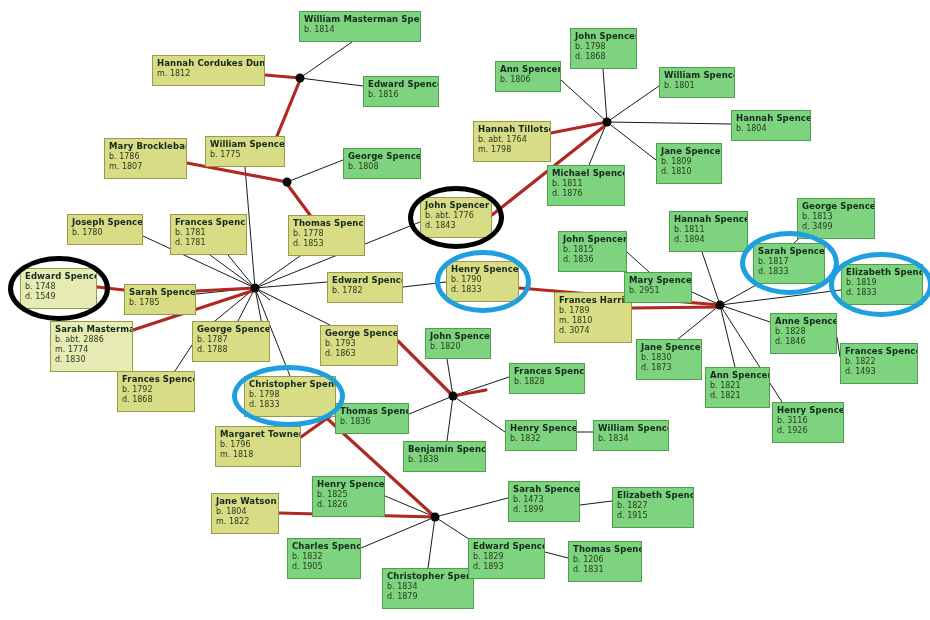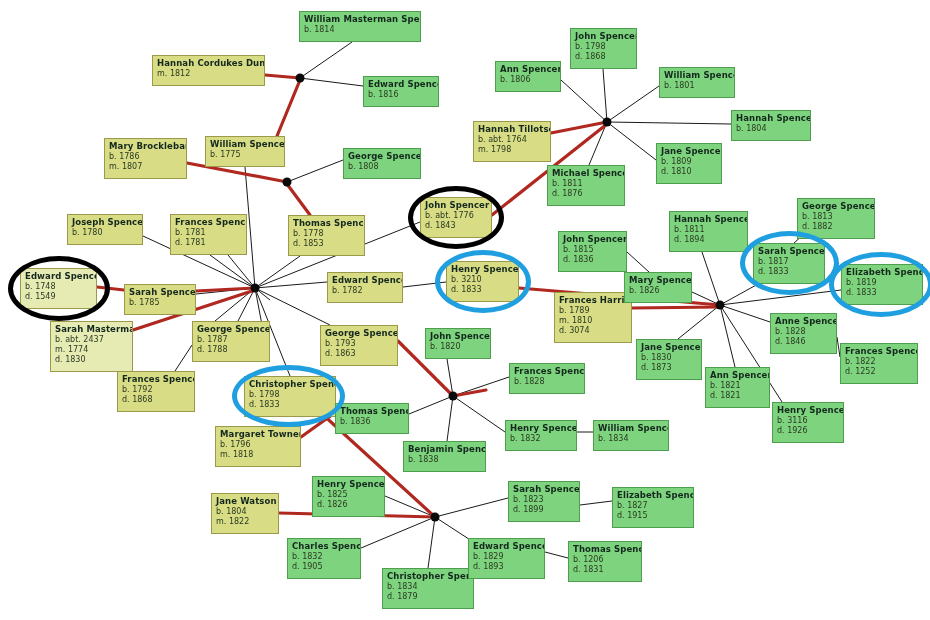--- a/index.html
+++ b/index.html
@@ -197,21 +197,21 @@
       <div class="node olive" style="left: 124px; top: 284px; width: 72px; height: 31px;">
         <span class="nm">Sarah Spencer</span>
         <span class="dt">b. 1785</span>
       </div>
       <div class="node olive" style="left: 327px; top: 272px; width: 76px; height: 31px;">
         <span class="nm">Edward Spencer</span>
         <span class="dt">b. 1782</span>
       </div>
       <div class="node pale" style="left: 50px; top: 321px; width: 83px; height: 51px;">
         <span class="nm">Sarah Masterman</span>
-        <span class="dt">b. abt. 2437</span>
+        <span class="dt">b. abt. 2886</span>
         <span class="dt">m. 1774</span>
         <span class="dt">d. 1830</span>
       </div>
       <div class="node olive" style="left: 192px; top: 321px; width: 78px; height: 41px;">
         <span class="nm">George Spencer</span>
         <span class="dt">b. 1787</span>
         <span class="dt">d. 1788</span>
       </div>
       <div class="node olive" style="left: 117px; top: 371px; width: 78px; height: 41px;">
         <span class="nm">Frances Spencer</span>
@@ -262,21 +262,21 @@
         <span class="dt">b. 1829</span>
         <span class="dt">d. 1893</span>
       </div>
       <div class="node green" style="left: 568px; top: 541px; width: 74px; height: 41px;">
         <span class="nm">Thomas Spencer</span>
         <span class="dt">b. 1206</span>
         <span class="dt">d. 1831</span>
       </div>
       <div class="node green" style="left: 508px; top: 481px; width: 72px; height: 41px;">
         <span class="nm">Sarah Spencer</span>
-        <span class="dt">b. 1823</span>
+        <span class="dt">b. 1473</span>
         <span class="dt">d. 1899</span>
       </div>
       <div class="node green" style="left: 612px; top: 487px; width: 82px; height: 41px;">
         <span class="nm">Elizabeth Spencer</span>
         <span class="dt">b. 1827</span>
         <span class="dt">d. 1915</span>
       </div>
       <div class="node green" style="left: 425px; top: 328px; width: 66px; height: 31px;">
         <span class="nm">John Spencer</span>
         <span class="dt">b. 1820</span>
@@ -292,47 +292,47 @@
       <div class="node green" style="left: 593px; top: 420px; width: 76px; height: 31px;">
         <span class="nm">William Spencer</span>
         <span class="dt">b. 1834</span>
       </div>
       <div class="node green" style="left: 403px; top: 441px; width: 83px; height: 31px;">
         <span class="nm">Benjamin Spencer</span>
         <span class="dt">b. 1838</span>
       </div>
       <div class="node olive" style="left: 446px; top: 261px; width: 73px; height: 41px;">
         <span class="nm">Henry Spencer</span>
-        <span class="dt">b. 3210</span>
+        <span class="dt">b. 1790</span>
         <span class="dt">d. 1833</span>
       </div>
       <div class="node olive" style="left: 554px; top: 292px; width: 78px; height: 51px;">
         <span class="nm">Frances Harrison</span>
         <span class="dt">b. 1789</span>
         <span class="dt">m. 1810</span>
         <span class="dt">d. 3074</span>
       </div>
       <div class="node green" style="left: 558px; top: 231px; width: 69px; height: 41px;">
         <span class="nm">John Spencer</span>
         <span class="dt">b. 1815</span>
         <span class="dt">d. 1836</span>
       </div>
       <div class="node green" style="left: 624px; top: 272px; width: 68px; height: 31px;">
         <span class="nm">Mary Spencer</span>
-        <span class="dt">b. 1826</span>
+        <span class="dt">b. 2951</span>
       </div>
       <div class="node green" style="left: 669px; top: 211px; width: 79px; height: 41px;">
         <span class="nm">Hannah Spencer</span>
         <span class="dt">b. 1811</span>
         <span class="dt">d. 1894</span>
       </div>
       <div class="node green" style="left: 797px; top: 198px; width: 78px; height: 41px;">
         <span class="nm">George Spencer</span>
         <span class="dt">b. 1813</span>
-        <span class="dt">d. 1882</span>
+        <span class="dt">d. 3499</span>
       </div>
       <div class="node green" style="left: 753px; top: 243px; width: 72px; height: 41px;">
         <span class="nm">Sarah Spencer</span>
         <span class="dt">b. 1817</span>
         <span class="dt">d. 1833</span>
       </div>
       <div class="node green" style="left: 841px; top: 264px; width: 82px; height: 41px;">
         <span class="nm">Elizabeth Spencer</span>
         <span class="dt">b. 1819</span>
         <span class="dt">d. 1833</span>
@@ -348,21 +348,21 @@
         <span class="dt">d. 1821</span>
       </div>
       <div class="node green" style="left: 770px; top: 313px; width: 67px; height: 41px;">
         <span class="nm">Anne Spencer</span>
         <span class="dt">b. 1828</span>
         <span class="dt">d. 1846</span>
       </div>
       <div class="node green" style="left: 840px; top: 343px; width: 78px; height: 41px;">
         <span class="nm">Frances Spencer</span>
         <span class="dt">b. 1822</span>
-        <span class="dt">d. 1252</span>
+        <span class="dt">d. 1493</span>
       </div>
       <div class="node green" style="left: 772px; top: 402px; width: 72px; height: 41px;">
         <span class="nm">Henry Spencer</span>
         <span class="dt">b. 3116</span>
         <span class="dt">d. 1926</span>
       </div>
       <div class="node green" style="left: 570px; top: 28px; width: 67px; height: 41px;">
         <span class="nm">John Spencer</span>
         <span class="dt">b. 1798</span>
         <span class="dt">d. 1868</span>

